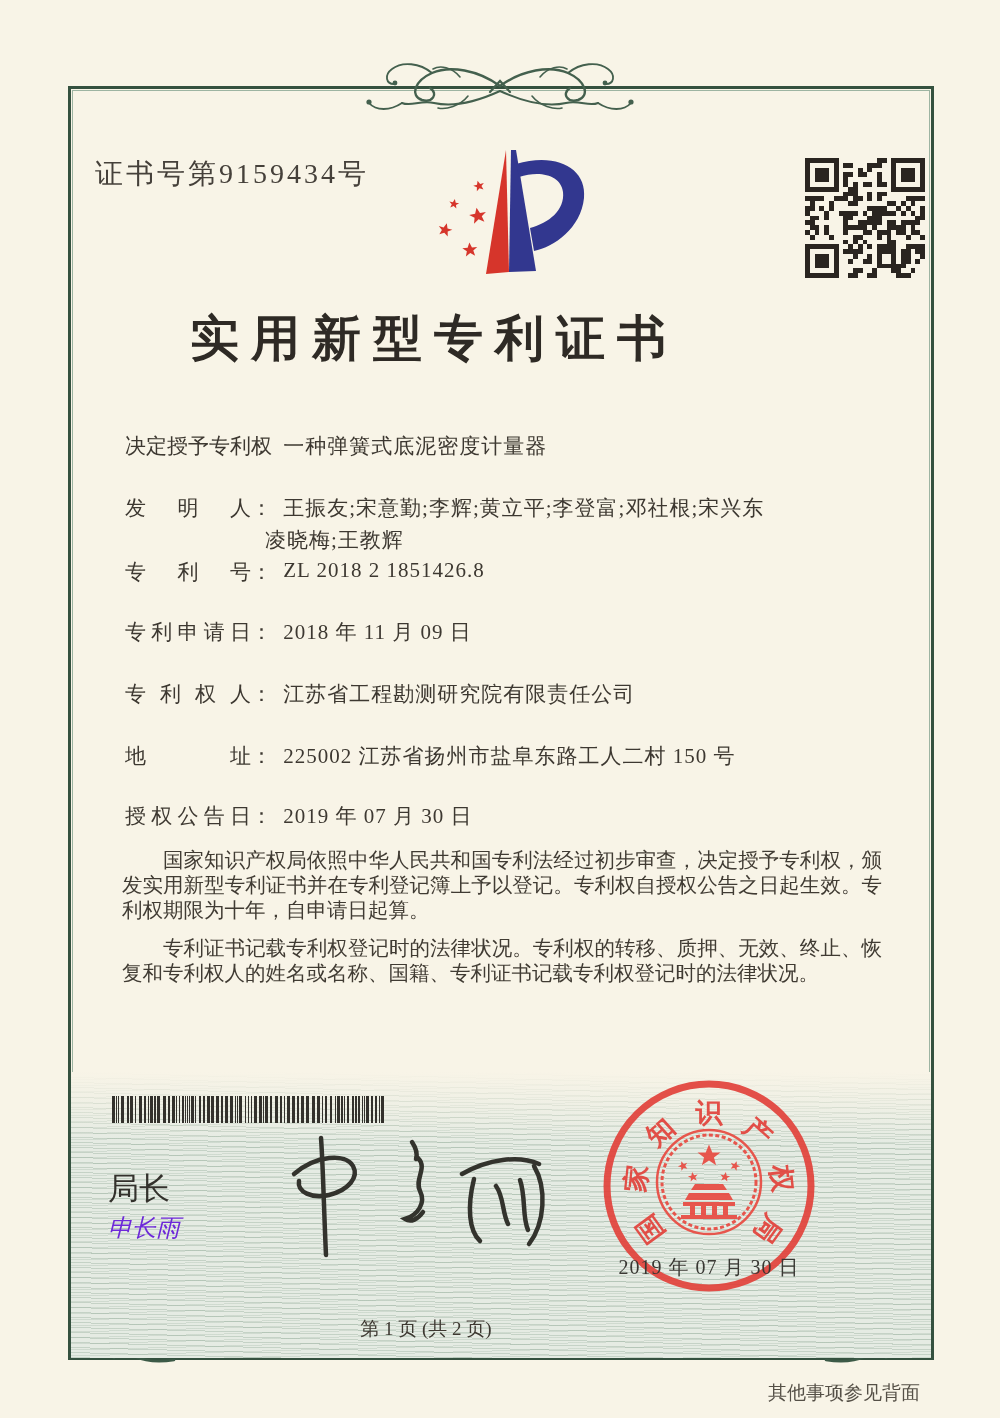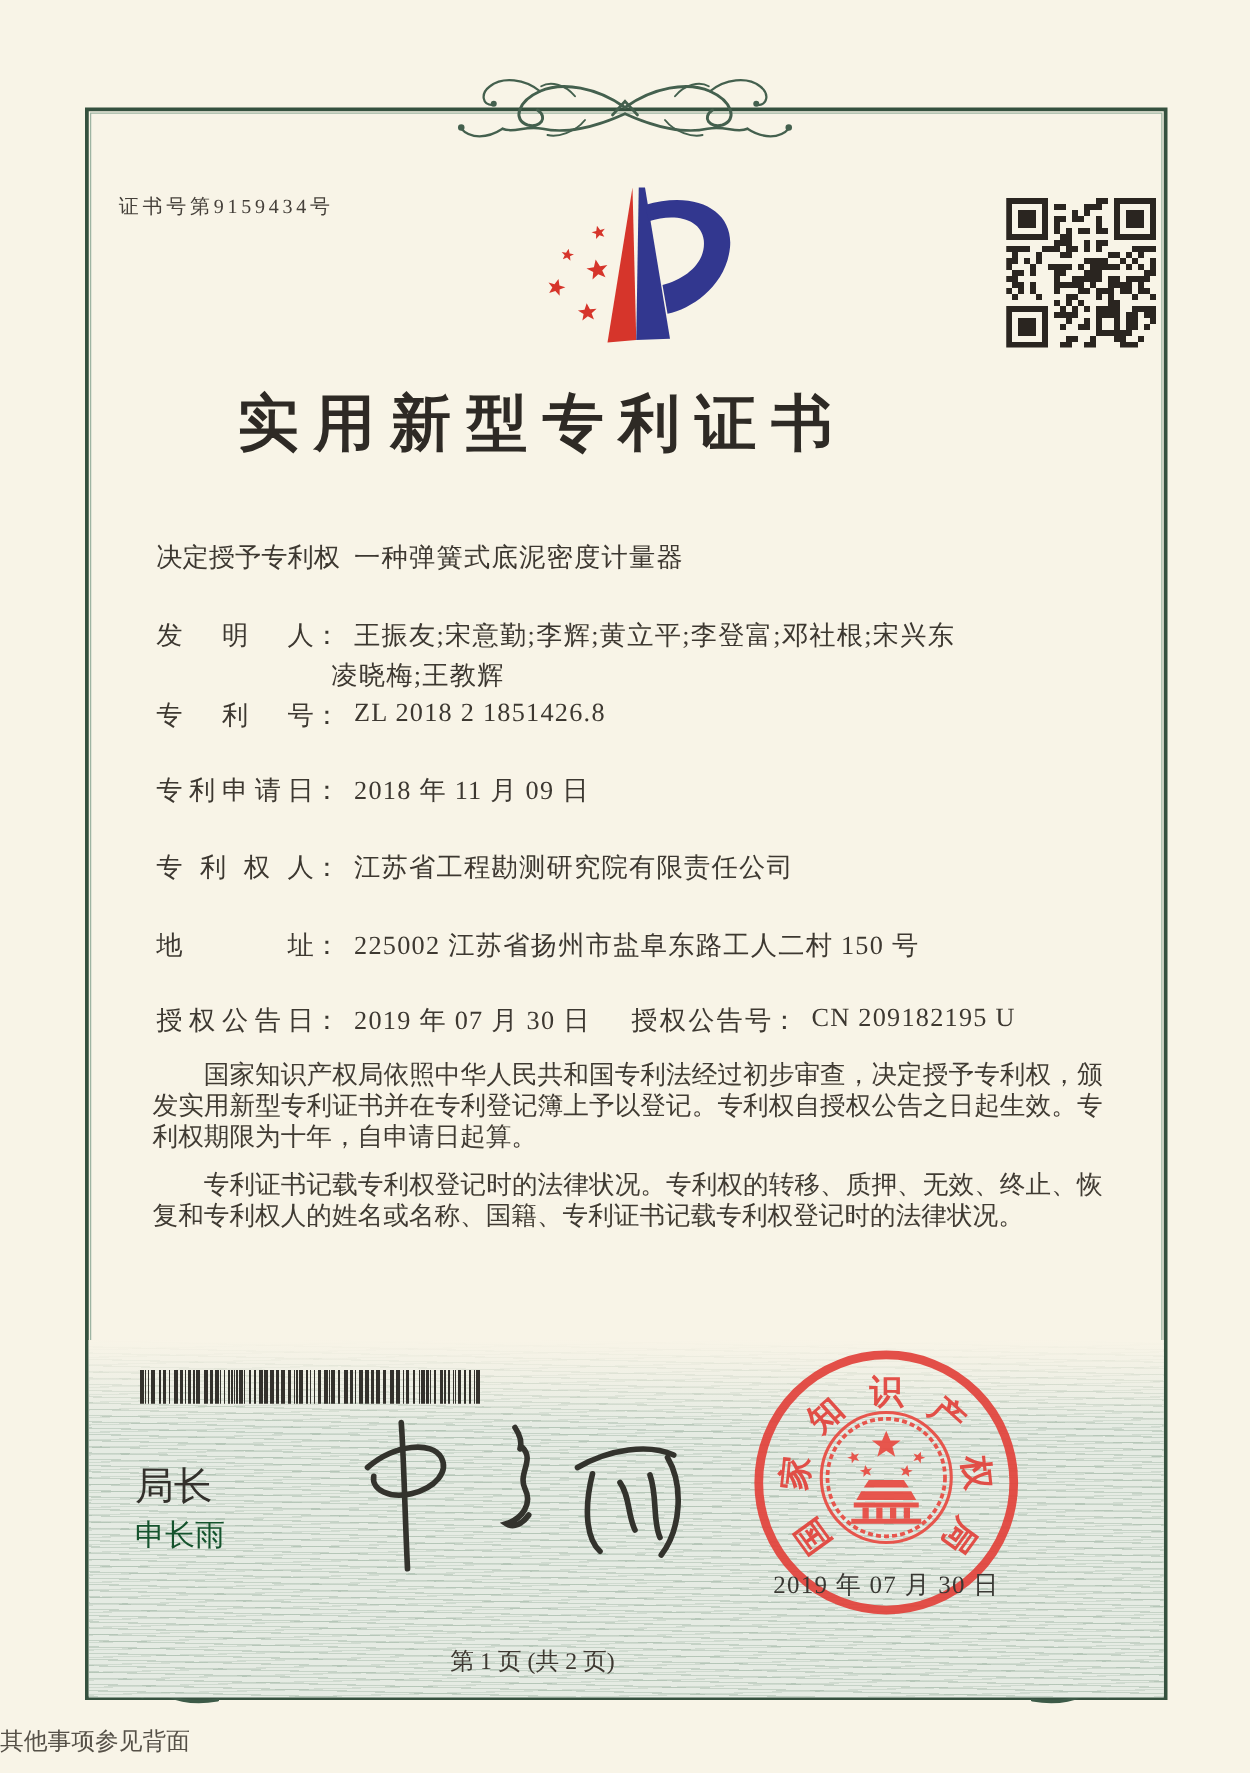--- a/index.html
+++ b/index.html
@@ -16,21 +16,21 @@
   }
   .frame-inner{
     position:absolute;inset:1px;border:1px solid #9db4a2;
   }
   
   .top-flourish{position:absolute;left:340px;top:50px;width:320px;height:70px;}
   .corner-orn{position:absolute;width:120px;height:140px;}
   .corner-orn.bl{left:56px;top:1226px;}
   .corner-orn.br{left:824px;top:1226px;transform:scaleX(-1);}
   
-  .cert-no{position:absolute;left:95px;top:155px;font-size:16px;letter-spacing:3px;color:#45403a;}
+  .cert-no{position:absolute;left:95px;top:155px;font-size:28px;letter-spacing:3px;color:#45403a;}
   .logo{position:absolute;left:402px;top:140px;width:215px;height:150px;}
   .qr{position:absolute;left:805px;top:158px;width:120px;height:120px;}
   .title{
     position:absolute;left:0;top:306px;width:868px;text-align:center;
     font-size:49px;font-weight:bold;letter-spacing:12px;color:#2e2a25;
   }
   
   .fields{position:absolute;left:125px;top:0;width:780px;font-size:21px;}
   .frow{position:absolute;left:0;white-space:nowrap;}
   .flabel{display:inline-block;width:126px;text-align:justify;text-align-last:justify;vertical-align:top;}
@@ -51,26 +51,26 @@
     background-image:
       repeating-linear-gradient(1.5deg, rgba(122,152,130,.30) 0 1px, rgba(0,0,0,0) 1px 5px),
       repeating-linear-gradient(-1.5deg, rgba(122,152,130,.20) 0 1px, rgba(0,0,0,0) 1px 6px);
   }
   .band::before{
     content:"";position:absolute;left:0;top:0;width:100%;height:70px;
     background:linear-gradient(to bottom,#f8f4e7 0%,rgba(248,244,231,0) 100%);
   }
   .barcode{position:absolute;left:112px;top:1096px;width:274px;height:27px;}
   .director-title{position:absolute;left:108px;top:1168px;font-size:31px;color:#33312c;}
-  .director-name{position:absolute;left:108px;top:1212px;font-size:24px;color:#14532d;}
+  .director-name{position:absolute;left:108px;top:1212px;font-size:24px;color:#6d28d9;font-style:italic;}
   .signature{position:absolute;left:266px;top:1122px;width:300px;height:140px;}
   .seal{position:absolute;left:595px;top:1078px;width:228px;height:228px;}
   
   .page-info{position:absolute;left:0;top:1316px;width:852px;text-align:center;font-size:19px;color:#3d3831;}
-  .back-note{position:absolute;left:0;top:1380px;width:920px;text-align:left;font-size:19px;color:#555047;}
+  .back-note{position:absolute;left:0;top:1380px;width:920px;text-align:right;font-size:19px;color:#555047;}
 </style>
 </head>
 <body>
 
 <div class="frame">
   <div class="frame-inner"></div>
 </div>
 
 <svg class="top-flourish" viewBox="0 0 320 70">
   <g stroke="#44604e" fill="none" stroke-linecap="round">
@@ -365,24 +365,20 @@
     <span class="flabel">专利权人</span><span class="fcolon">：</span>
     <span class="fval">江苏省工程勘测研究院有限责任公司</span>
   </div>
   <div class="frow" style="top:742px">
     <span class="flabel">地址</span><span class="fcolon">：</span>
     <span class="fval">225002  江苏省扬州市盐阜东路工人二村 150 号</span>
   </div>
   <div class="frow" style="top:802px;width:780px">
     <span class="flabel">授权公告日</span><span class="fcolon">：</span>
     <span class="fval">2019 年 07 月 30 日</span>
-    <span class="gpair2">
-      <span class="flabel">授权公告号</span><span class="fcolon">：</span>
-      <span class="fval">CN 209182195 U</span>
-    </span>
   </div>
 </div>
 
 <div class="bodytext" style="top:848px">国家知识产权局依照中华人民共和国专利法经过初步审查，决定授予专利权，颁发实用新型专利证书并在专利登记簿上予以登记。专利权自授权公告之日起生效。专利权期限为十年，自申请日起算。</div>
 <div class="bodytext" style="top:936px">专利证书记载专利权登记时的法律状况。专利权的转移、质押、无效、终止、恢复和专利权人的姓名或名称、国籍、专利证书记载专利权登记时的法律状况。</div>
 
 <div class="band"></div>
 
 <svg class="barcode" viewBox="0 0 274 27" preserveAspectRatio="none" shape-rendering="crispEdges">
     <rect x="0" y="0" width="3" height="27" fill="#33312c"></rect>

